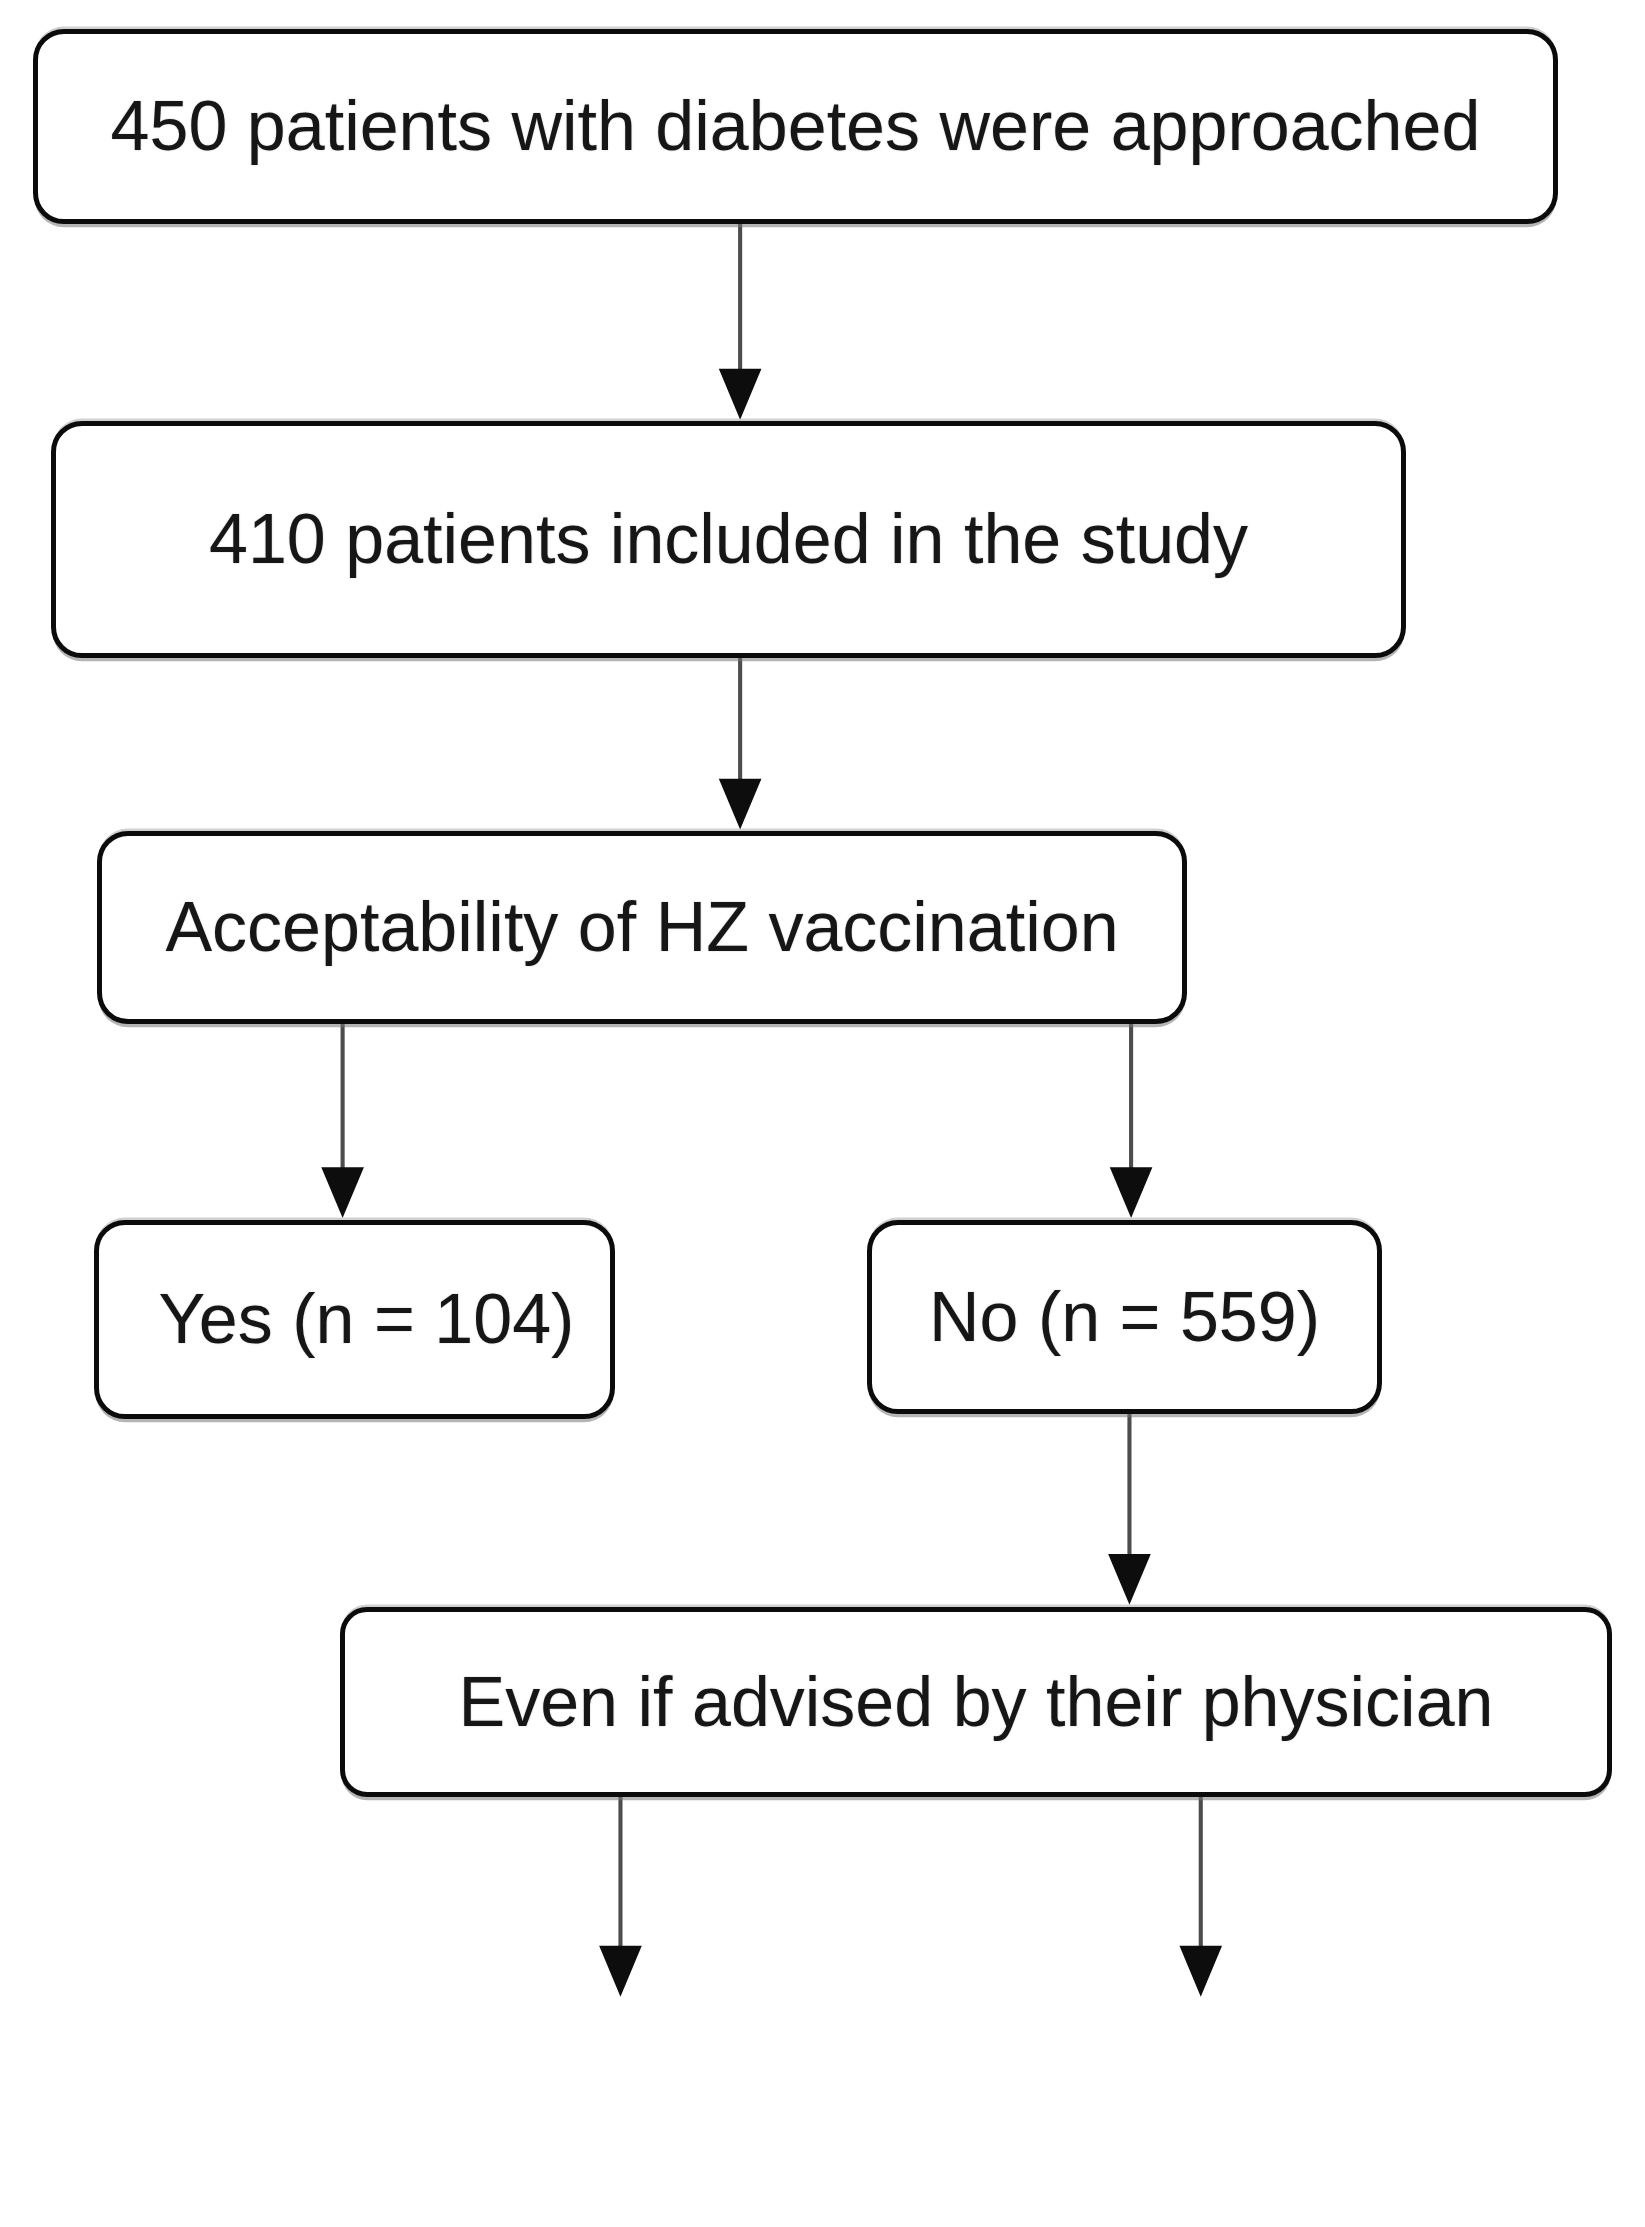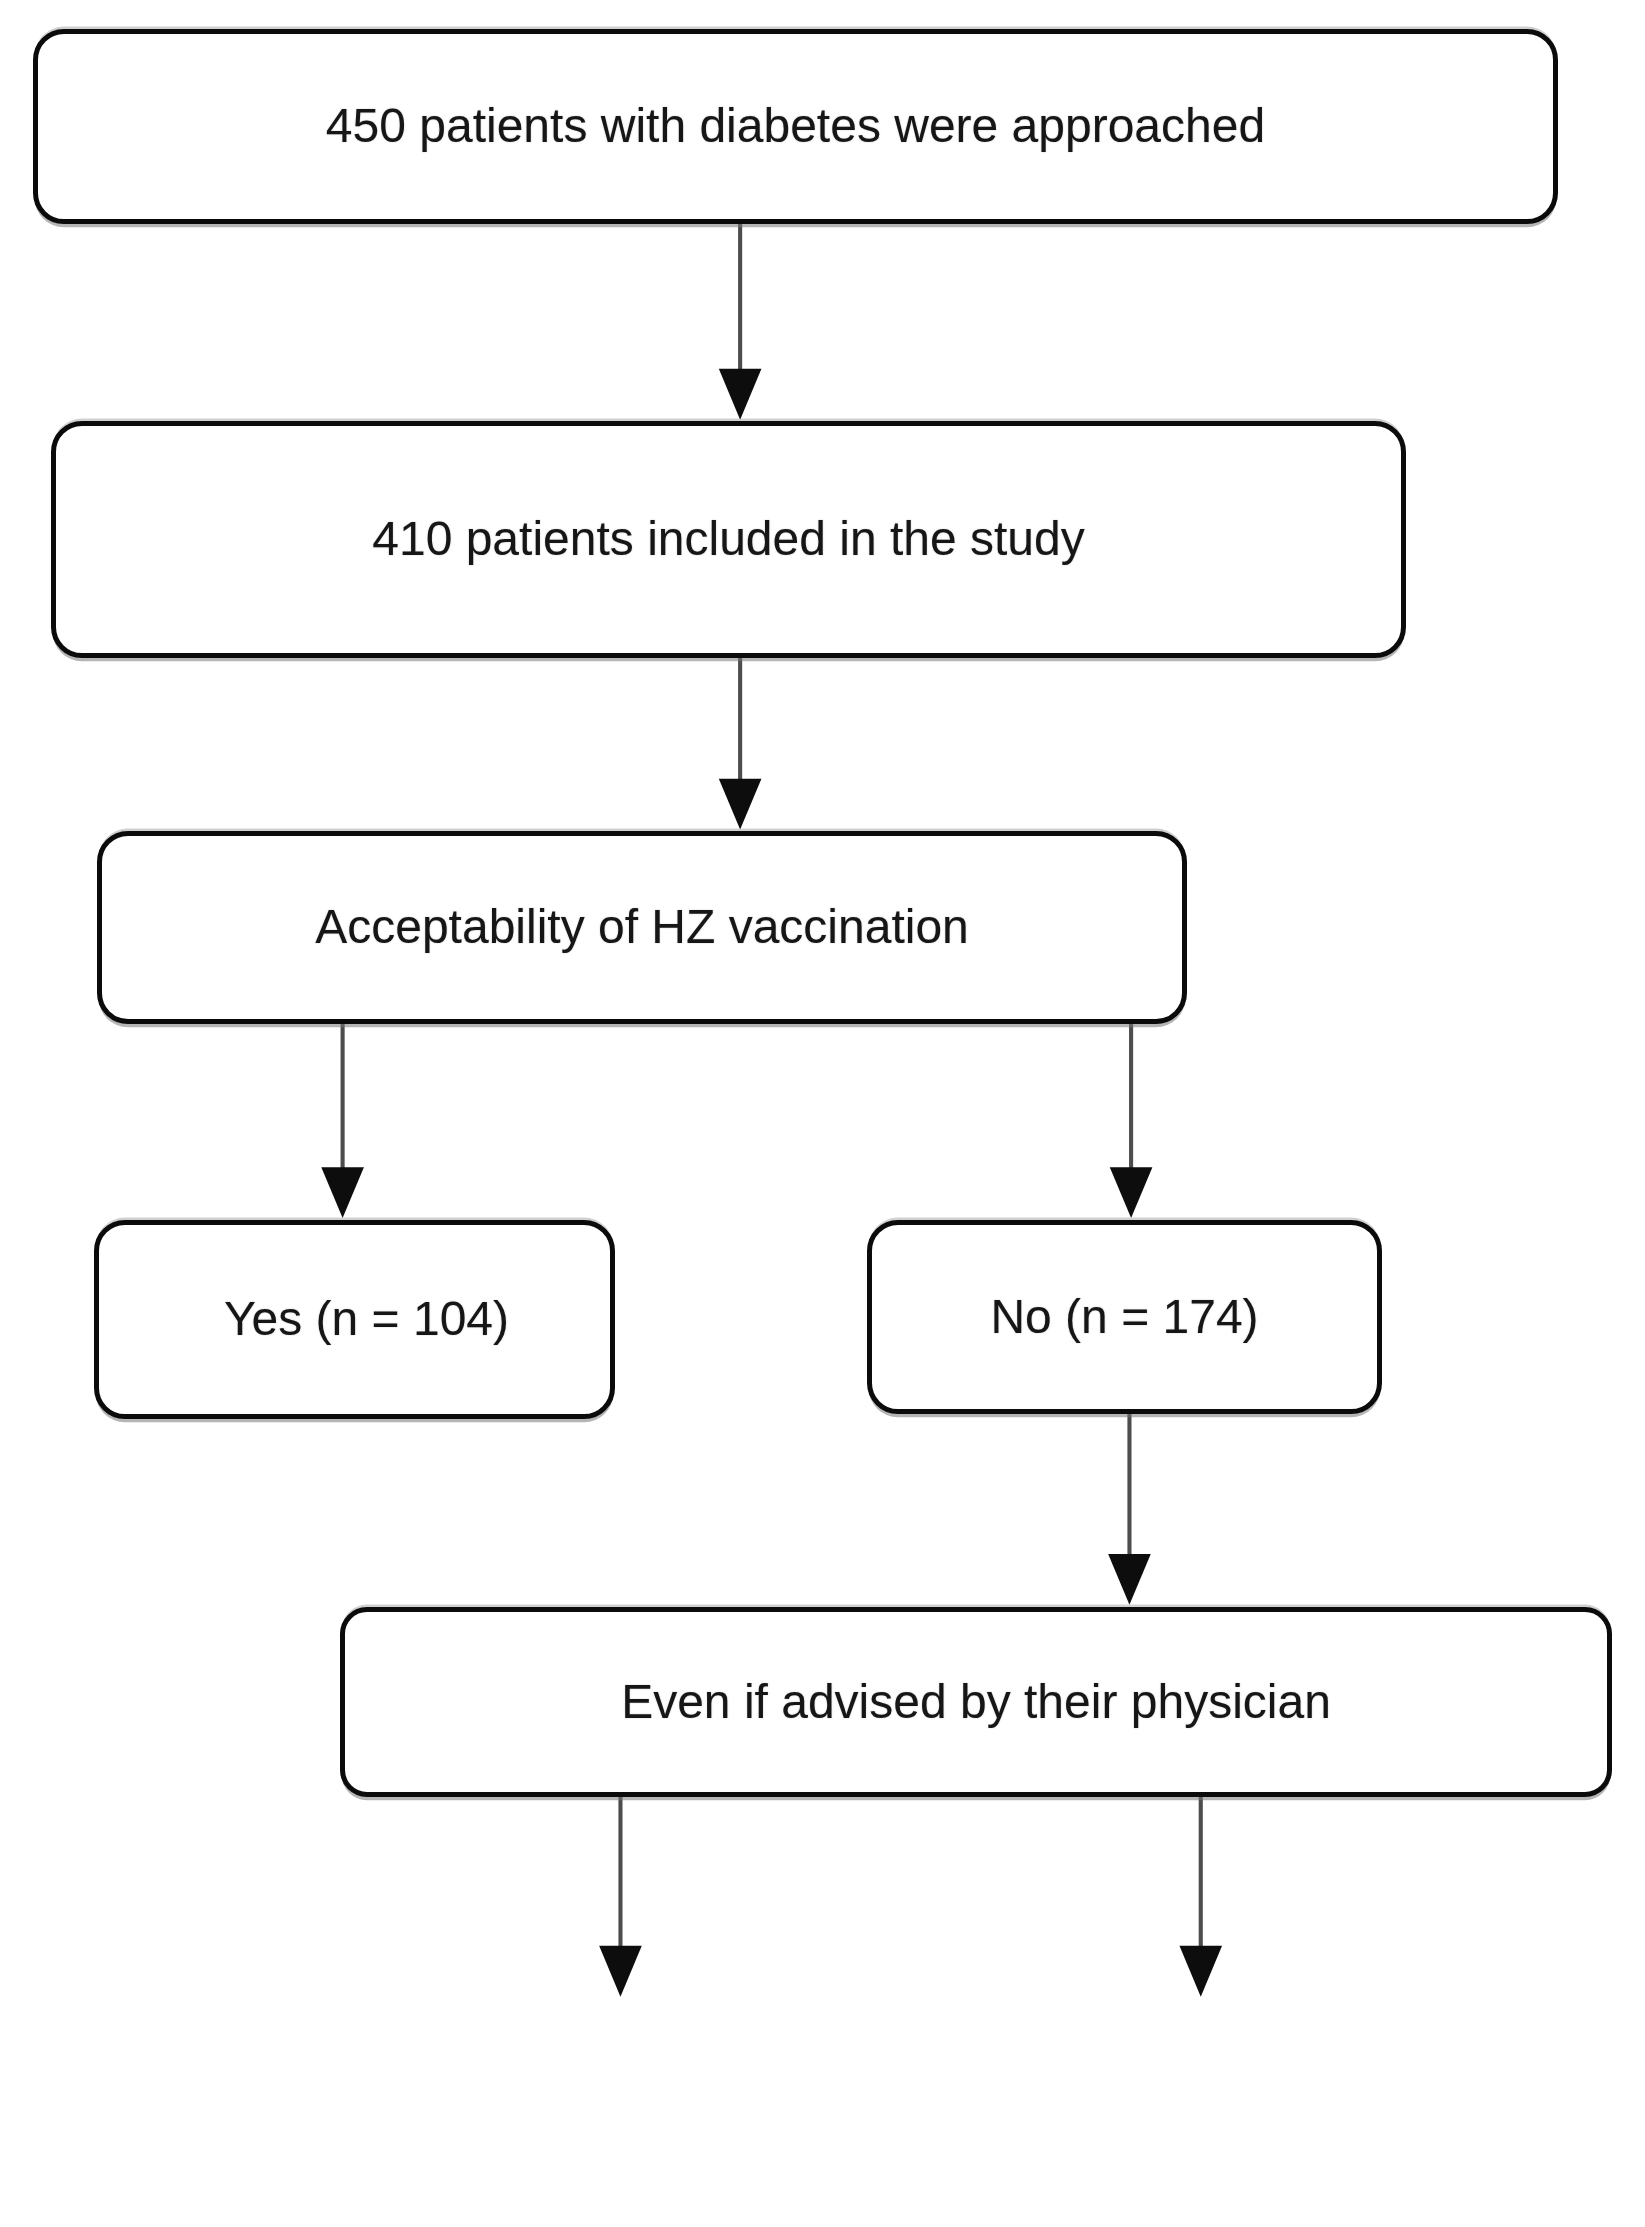--- a/index.html
+++ b/index.html
@@ -29,21 +29,21 @@
     background: #ffffff;
     border: 5.7px solid #0b0b0b;
     border-radius: 31px;
     display: flex;
     align-items: center;
     justify-content: center;
     box-shadow: 0 4.9px 0 -1.6px rgba(120,120,120,0.55),
                 0 -4.1px 0 -1.6px rgba(150,150,150,0.45);
   }
   .node .label {
-    font-size: 48px;
+    font-size: 70px;
     line-height: 1.1;
     color: #161616;
     white-space: nowrap;
     text-align: center;
     text-shadow: 0 0 1.6px rgba(60,60,60,0.35);
   }
   
   #node-approached      { left: 33px;   top: 29px;   width: 1525px; height: 195px; }
   #node-included        { left: 51px;   top: 421px;  width: 1355px; height: 237px; }
   #node-acceptability   { left: 97px;  top: 831px; width: 1090px; height: 193px; }
@@ -106,21 +106,21 @@
 
   <div class="node" id="node-acceptability">
     <span class="label">Acceptability of HZ vaccination</span>
   </div>
 
   <div class="node" id="node-accept-yes">
     <span class="label">Yes (n = 104)</span>
   </div>
 
   <div class="node" id="node-accept-no">
-    <span class="label">No (n = 174)</span>
+    <span class="label">No (n = 559)</span>
   </div>
 
   <div class="node" id="node-even-if-advised">
     <span class="label">Even if advised by their physician</span>
   </div>
 
 
 
 </div>
 

